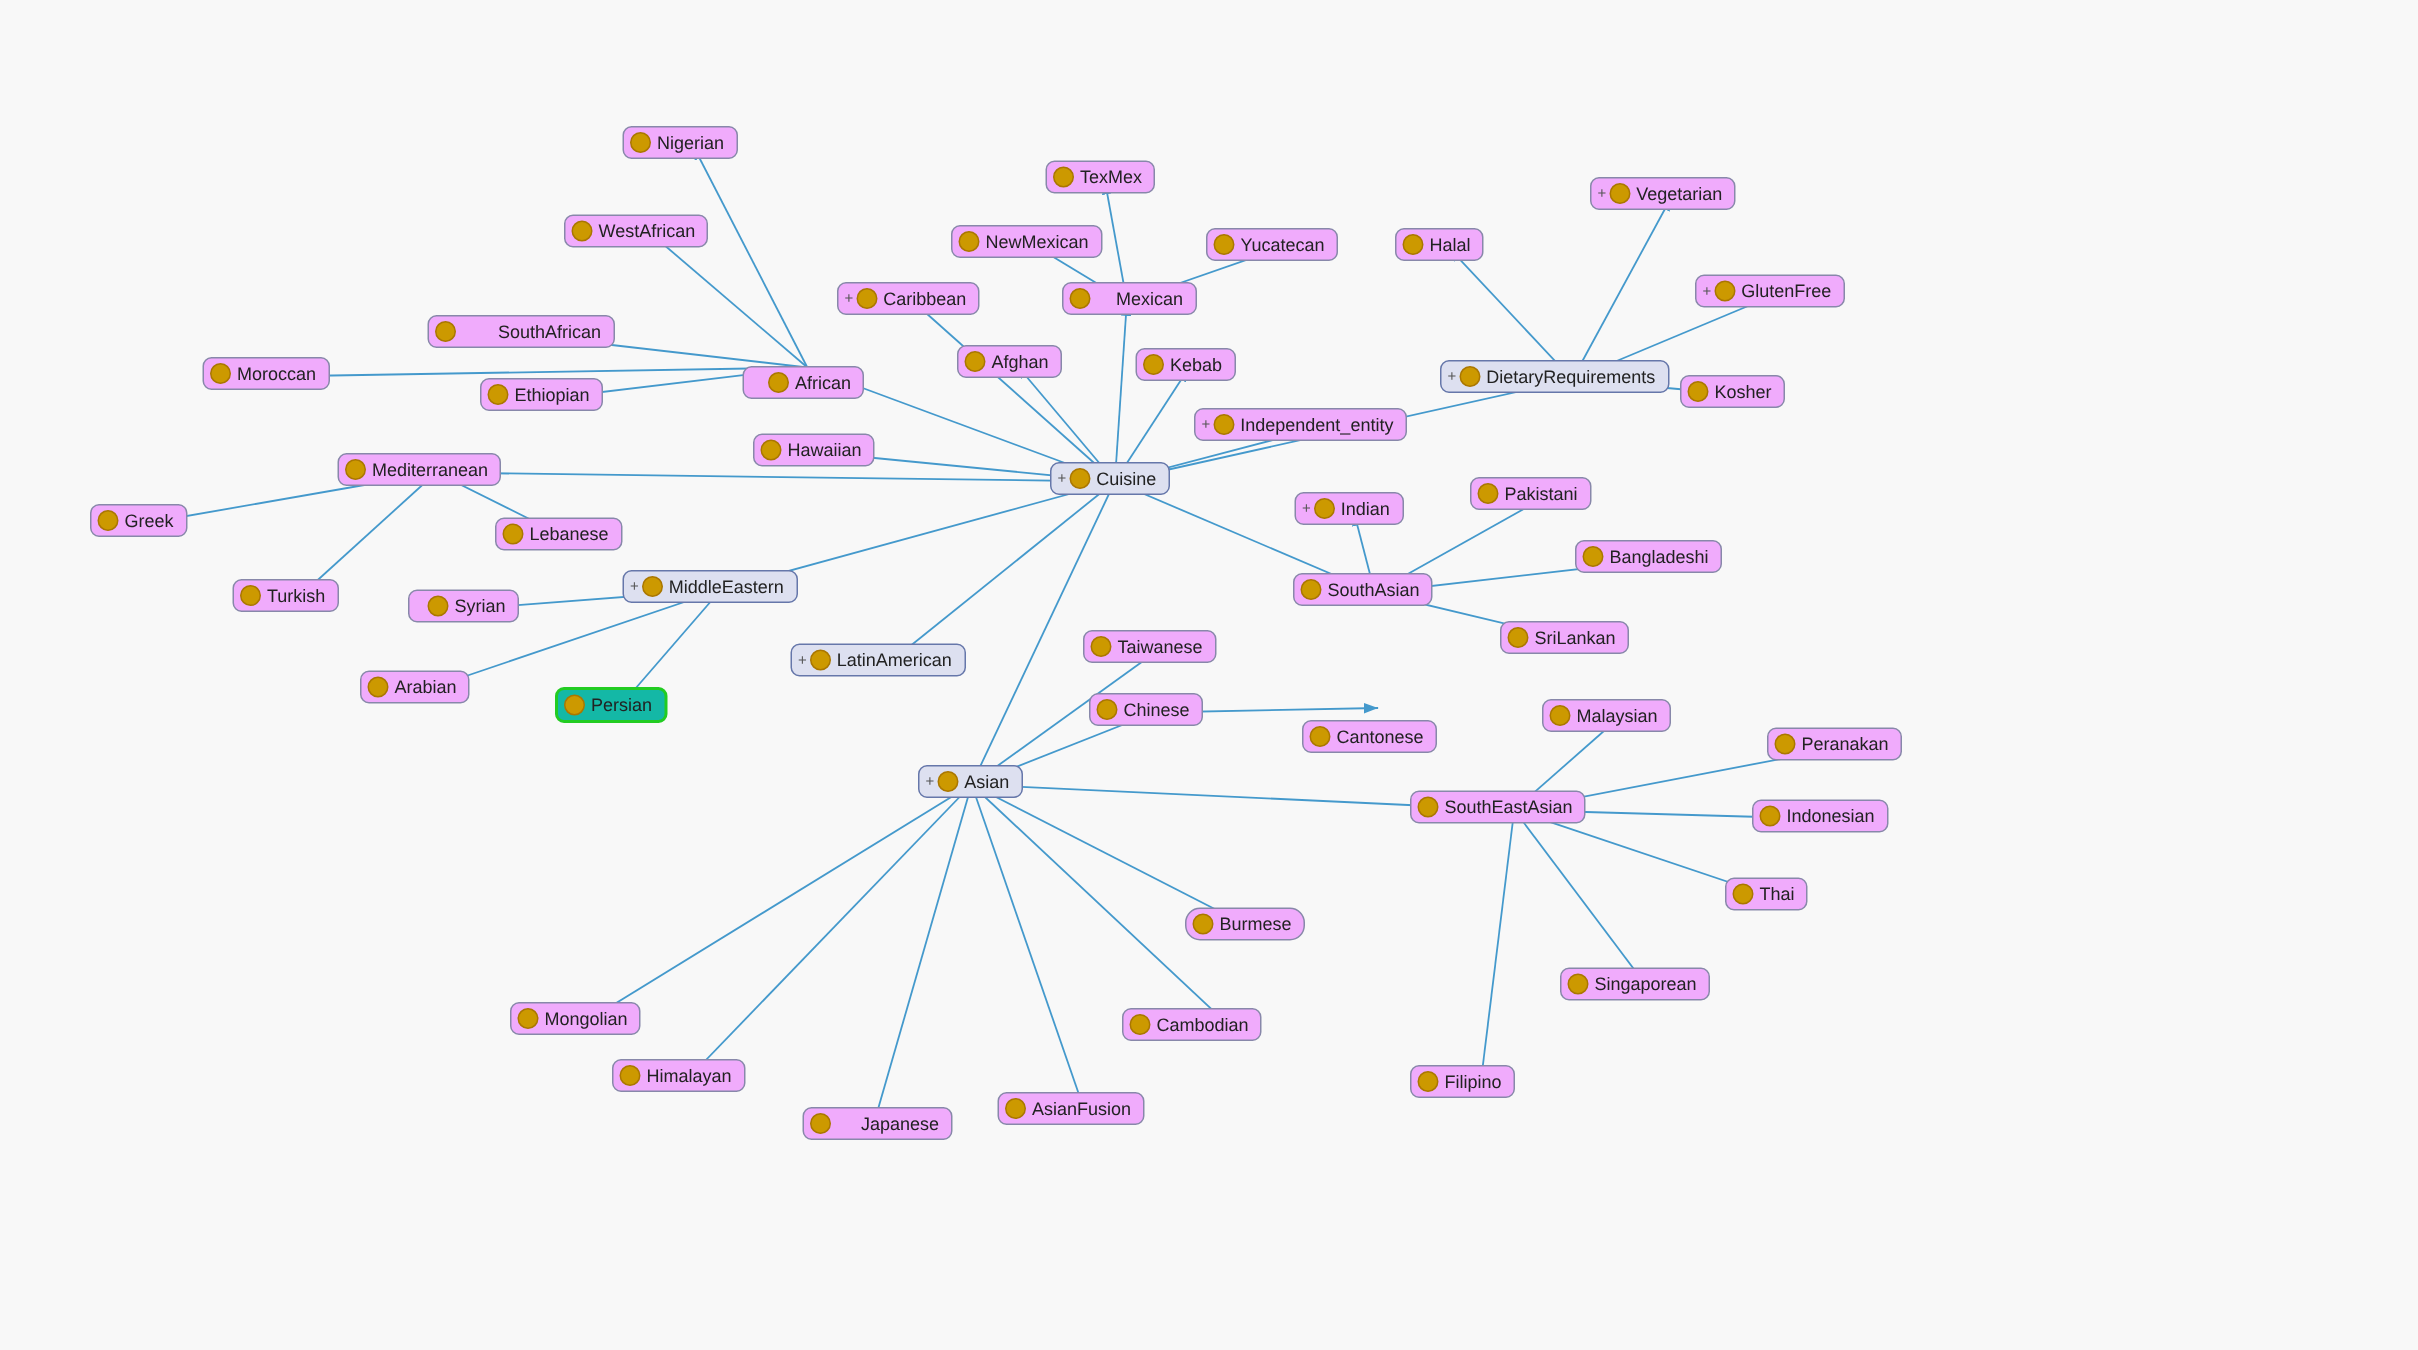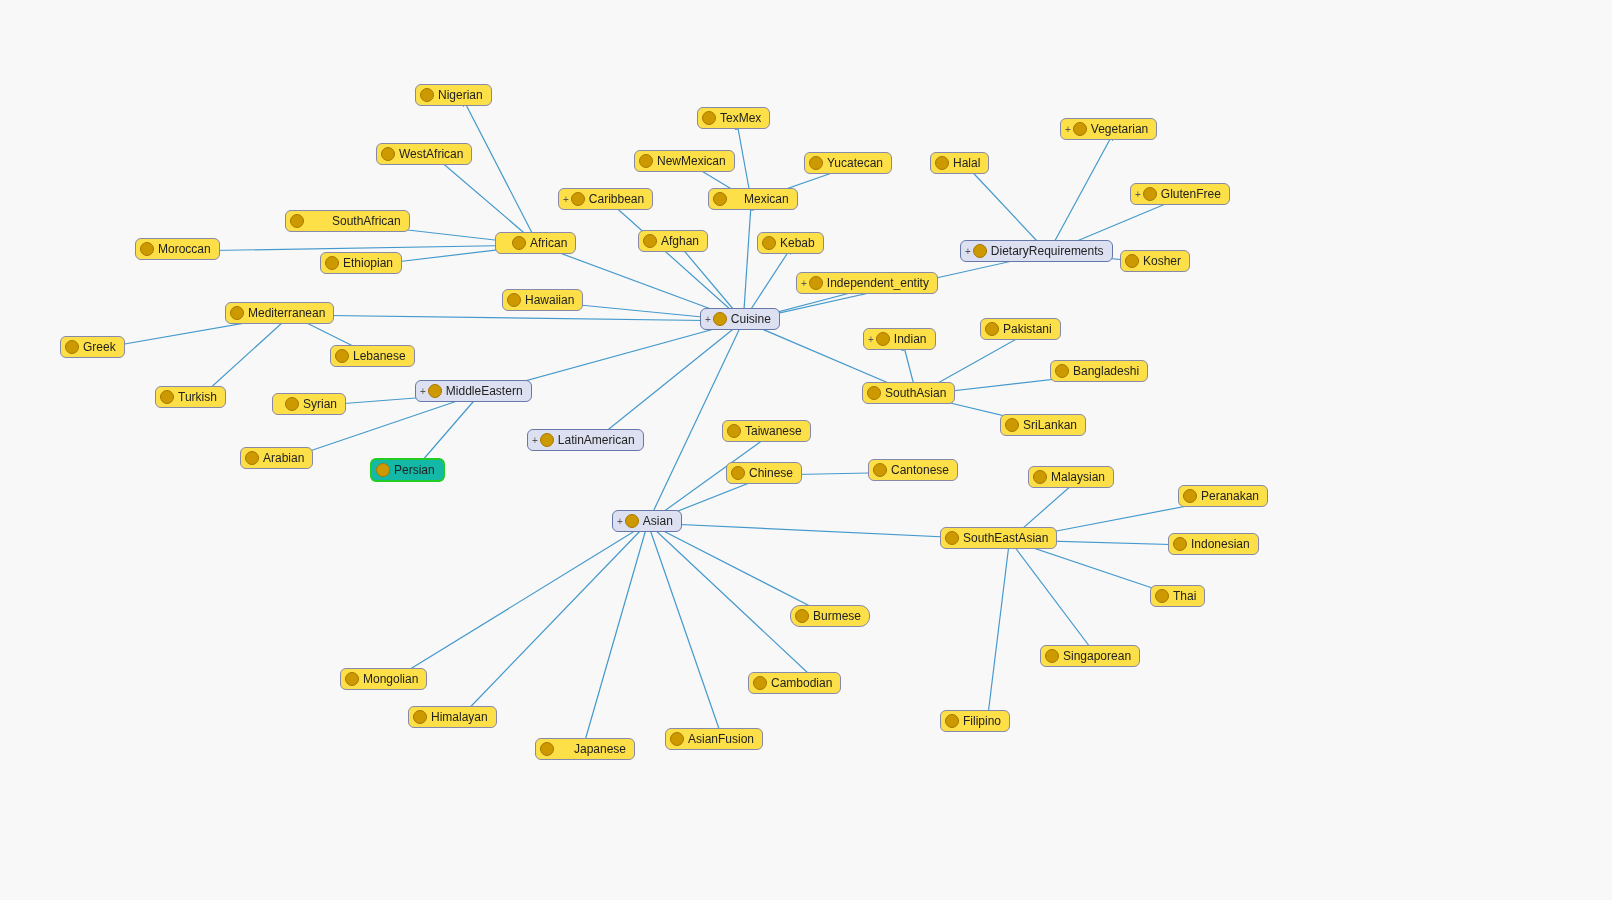--- a/index.html
+++ b/index.html
@@ -15,21 +15,21 @@
       position: absolute;
       top: 0; left: 0;
       width: 1612px;
       height: 900px;
     }
     .node {
       position: absolute;
       display: flex;
       align-items: center;
       gap: 4px;
-      background: #fde047;
+      background: #f0abfc;
       border: 1.5px solid #8888aa;
       border-radius: 6px;
       padding: 3px 8px 3px 4px;
       font-size: 12px;
       white-space: nowrap;
       color: #222;
       cursor: pointer;
     }
     .node.highlighted {
       border: 2.5px solid #22cc22;
@@ -114,21 +114,21 @@
     <line x1="1048.25" y1="253" x2="1184.5" y2="196" stroke="#4499cc" stroke-width="1.2" marker-end="url(#arrowhead)"></line>
     <line x1="1048.25" y1="253" x2="1159.5" y2="263" stroke="#4499cc" stroke-width="1.2" marker-end="url(#arrowhead)"></line>
   </svg>
 
 <div id="nodes-container">
     <div class="node hub" style="left: 700px; top: 308px;">
       <span class="node-plus">+</span>
       <div class="node-dot"></div>
       <span>Cuisine</span>
     </div>
-    <div class="node" style="left: 495px; top: 232px; padding-left: 16px;">
+    <div class="node" style="left: 495px; top: 244px; padding-left: 16px;">
       <div class="node-dot"></div>
       <span>African</span>
     </div>
     <div class="node" style="left: 558px; top: 188px;">
       <span class="node-plus">+</span>
       <div class="node-dot"></div>
       <span>Caribbean</span>
     </div>
     <div class="node" style="left: 320px; top: 252px;">
       <div class="node-dot"></div>
@@ -198,21 +198,21 @@
       <span>Asian</span>
     </div>
     <div class="node" style="left: 726px; top: 462px;">
       <div class="node-dot"></div>
       <span>Chinese</span>
     </div>
     <div class="node" style="left: 722px; top: 420px;">
       <div class="node-dot"></div>
       <span>Taiwanese</span>
     </div>
-    <div class="node" style="left: 868px; top: 459px; align-items: center;">
+    <div class="node" style="left: 868px; top: 480px; align-items: center;">
       <div class="node-dot"></div>
       <span>Cantonese</span>
     </div>
     <div class="node" style="left: 940px; top: 527px;">
       <div class="node-dot"></div>
       <span>SouthEastAsian</span>
     </div>
     <div class="node" style="left: 1028px; top: 466px;">
       <div class="node-dot"></div>
       <span>Malaysian</span>

